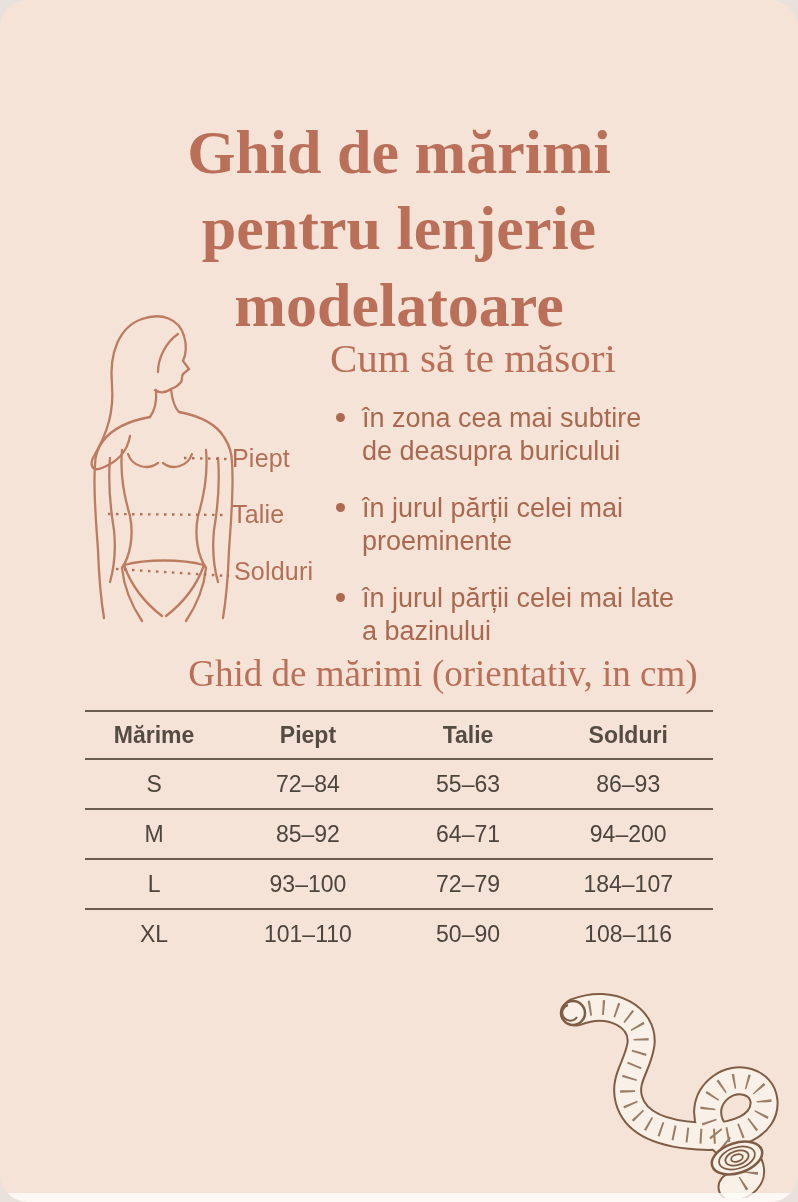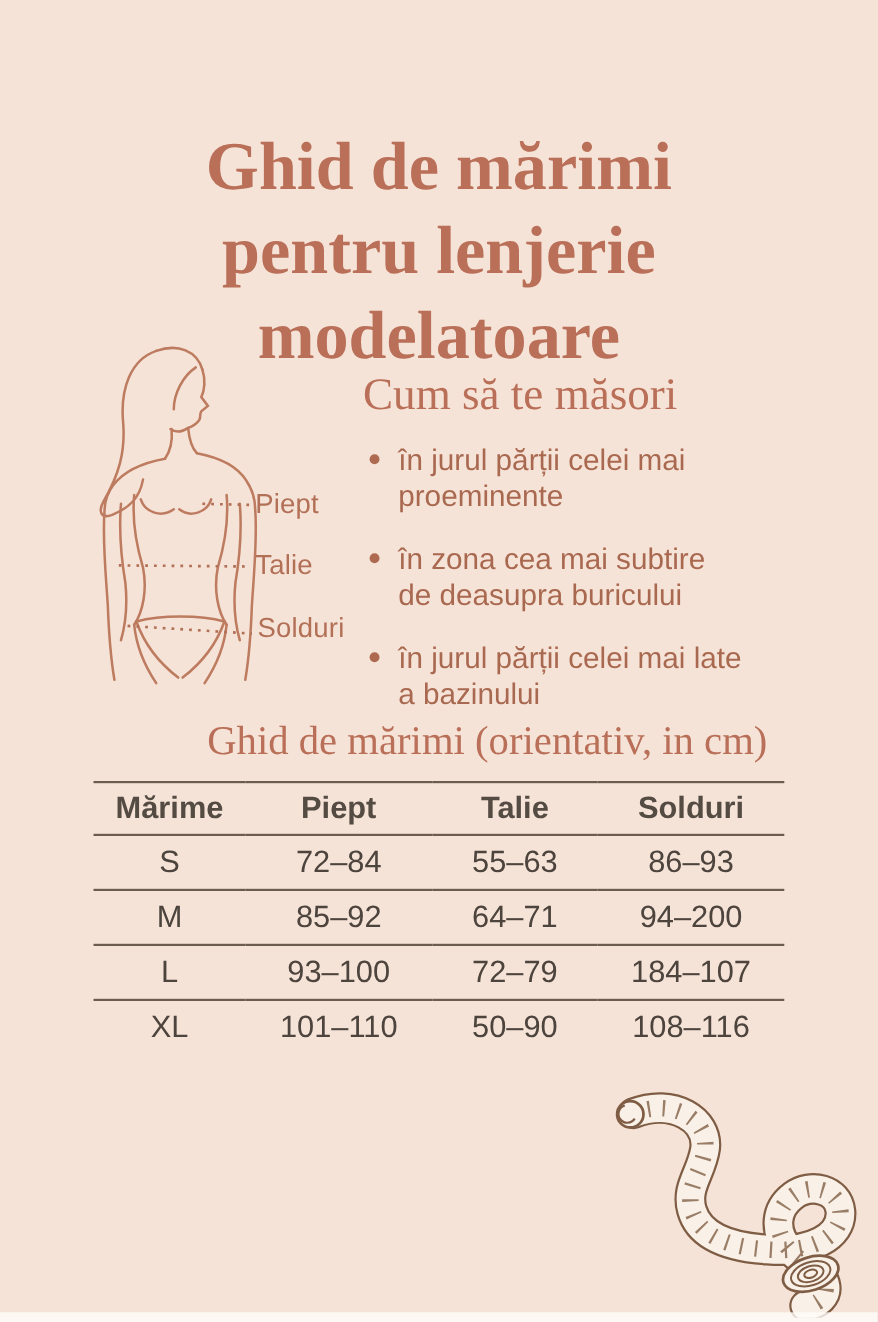--- a/index.html
+++ b/index.html
@@ -3,20 +3,21 @@
 <meta charset="utf-8">
 <style>
   html,body{margin:0;padding:0;background:#e9e2dc;}
   .page{
     position:relative;
     width:798px;height:1202px;
     margin:0 auto;
     background:#f6e3d7;
     overflow:hidden;
     font-family:"Liberation Sans", sans-serif;
+    border-radius:28px;
   }
   
   .title{
     position:absolute;top:72px;left:50%;transform:translateX(-50%);
     width:560px;
     text-align:center;
     font-family:"Liberation Serif", serif;
     font-size:62px;line-height:1.24;
     color:#b96f58;
   }
@@ -54,21 +55,21 @@
   
   .table-heading{
     position:absolute;top:652px;left:0;width:798px;
     text-align:center;
     font-family:"Liberation Serif", serif;
     font-size:37px;color:#b96f58;padding-left:44px;
   }
   table.sizes{
     position:absolute;left:85px;top:710px;width:628px;
     border-collapse:collapse;
-    font-size:28px;color:#4c443d;
+    font-size:23px;color:#4c443d;
   }
   table.sizes th{
     font-weight:bold;color:#544b43;
     border-top:2px solid #6a5c51;
     border-bottom:2px solid #6a5c51;
     height:46px;padding:0;text-align:center;
   }
   table.sizes td{
     height:48px;padding:0;text-align:center;
     border-bottom:2px solid #6a5c51;
@@ -136,25 +137,25 @@
     <div class="figure-label l1">Piept</div>
     <div class="figure-label l2">Talie</div>
     <div class="figure-label l3">Solduri</div>
   </div>
 
   <div class="measure">
     <h2 class="measure-heading">Cum să te măsori</h2>
     <ul class="measure-list">
       <li>
         <span class="bullet-dot"></span>
-        <span>în jurul părții celei mai proeminente</span>
+        <span>în zona cea mai subtire de deasupra buricului</span>
       </li>
       <li>
         <span class="bullet-dot"></span>
-        <span>în zona cea mai subtire de deasupra buricului</span>
+        <span>în jurul părții celei mai proeminente</span>
       </li>
       <li>
         <span class="bullet-dot"></span>
         <span>în jurul părții celei mai late a bazinului</span>
       </li>
     </ul>
   </div>
 
   <div class="table-heading">Ghid de mărimi (orientativ, in cm)</div>
 

